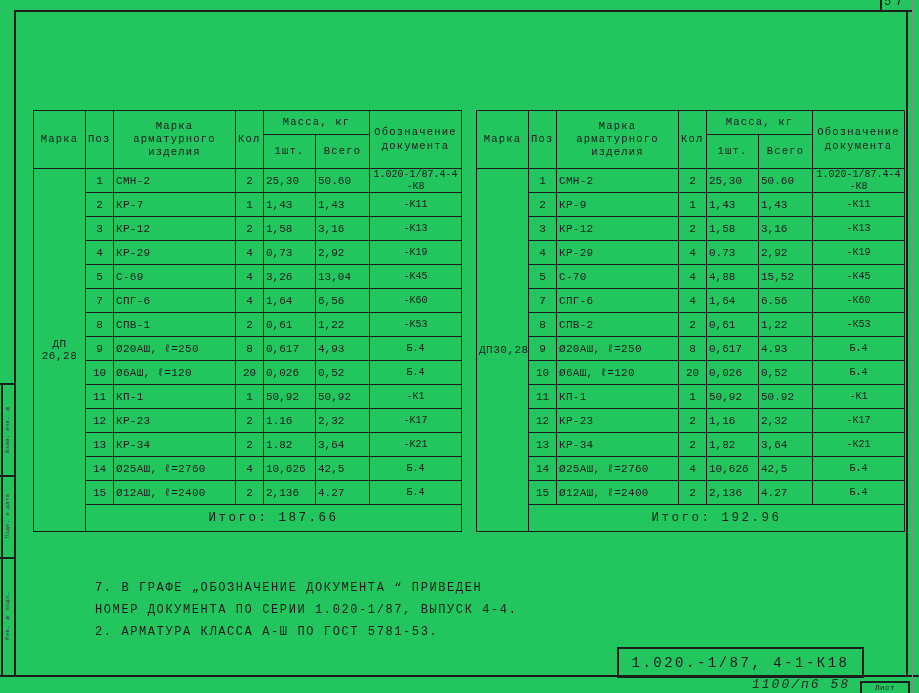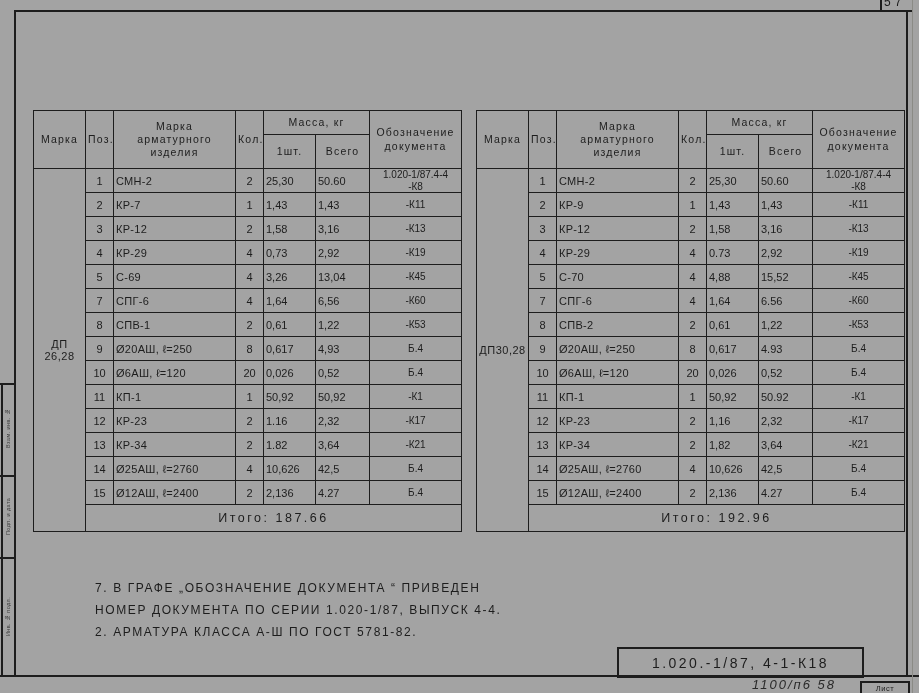--- a/index.html
+++ b/index.html
@@ -1,19 +1,19 @@
 <!DOCTYPE html>
 <html><head>
 <meta charset="utf-8">
 <style>
   html,body{margin:0;padding:0;}
   #sheet{
     position:relative; width:919px; height:693px; overflow:hidden;
-    background:#a3a3a3; color:#1d1d1d;
-    font-family:Liberation Sans, sans-serif;
+    background:#22c55e; color:#1d1d1d;
+    font-family:Liberation Mono, monospace;
   }
   .line{position:absolute; background:#1d1d1d;}
   .faint{background:#8b8b86;}
 
   
   table.spec{
     position:absolute; top:110px; width:428px;
     border-collapse:collapse; table-layout:fixed;
     background:transparent;
   }
@@ -381,21 +381,21 @@
         </tr>
         <tr>
           <td colspan="6" class="itogo">Итого:  192.96</td>
         </tr>
       </tbody>
   </table>
 
   <div id="notes">
     <div>7.  В ГРАФЕ  „ОБОЗНАЧЕНИЕ  ДОКУМЕНТА “  ПРИВЕДЕН</div>
     <div class="indent">НОМЕР  ДОКУМЕНТА  ПО СЕРИИ  1.020-1/87, ВЫПУСК 4-4.</div>
-    <div>2.  АРМАТУРА  КЛАССА  А-Ш  ПО ГОСТ  5781-82.</div>
+    <div>2.  АРМАТУРА  КЛАССА  А-Ш  ПО ГОСТ  5781-53.</div>
   </div>
 
   <div id="titleblock-main">1.020.-1/87, 4-1-К18</div>
   <div id="sheetnum-box">
     <div class="cap">Лист</div>
     <div class="val">3</div>
   </div>
 
   <div id="hand-note">1100/п6 58</div>
 

